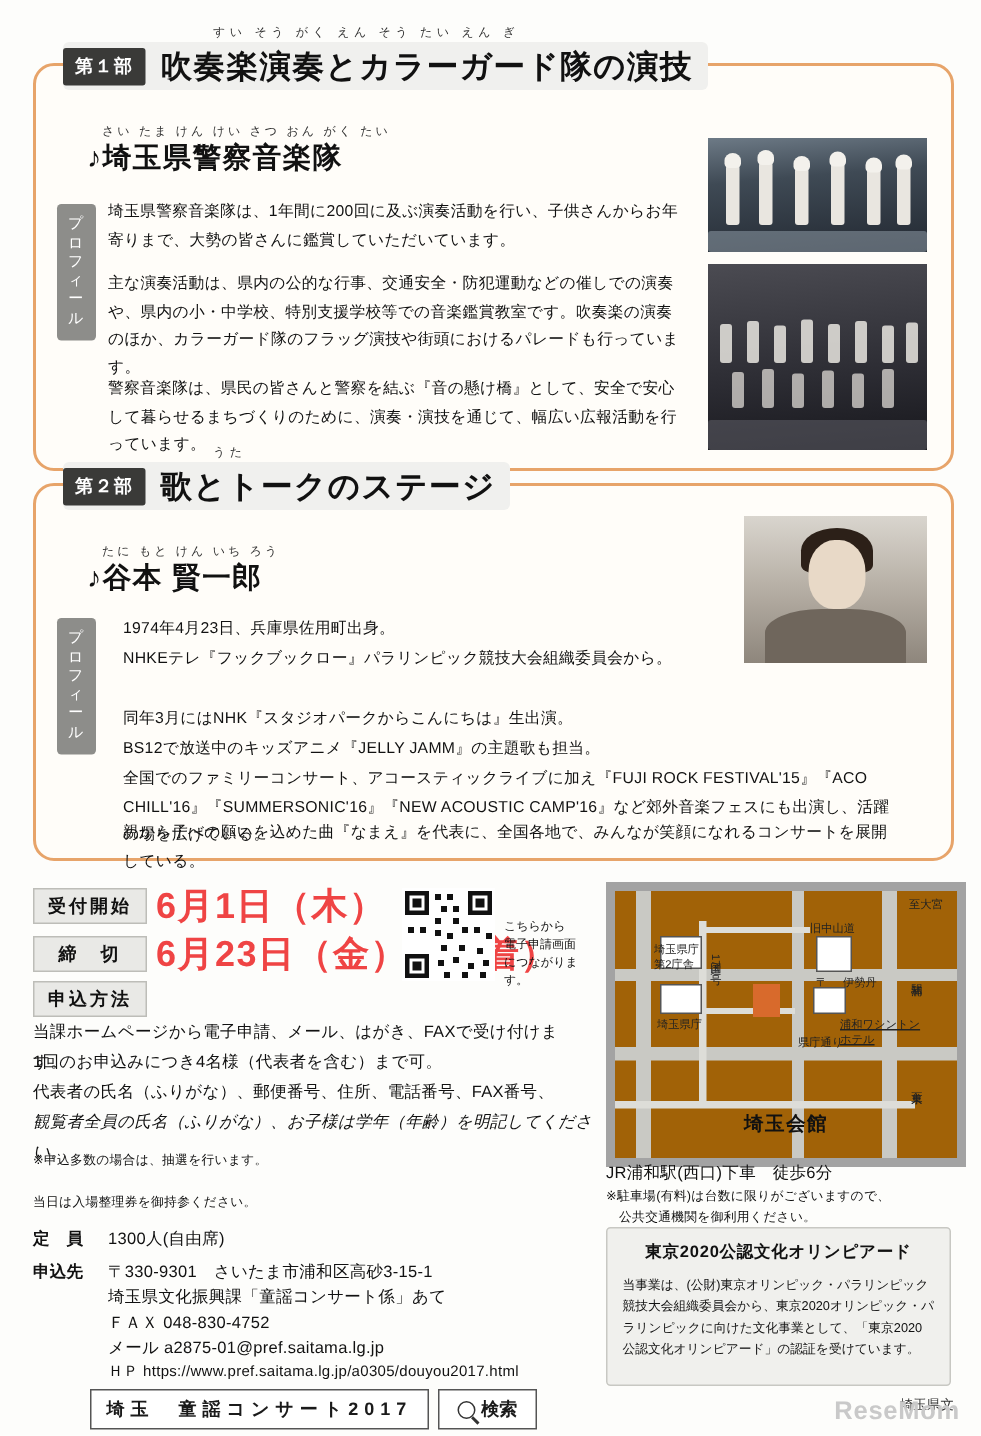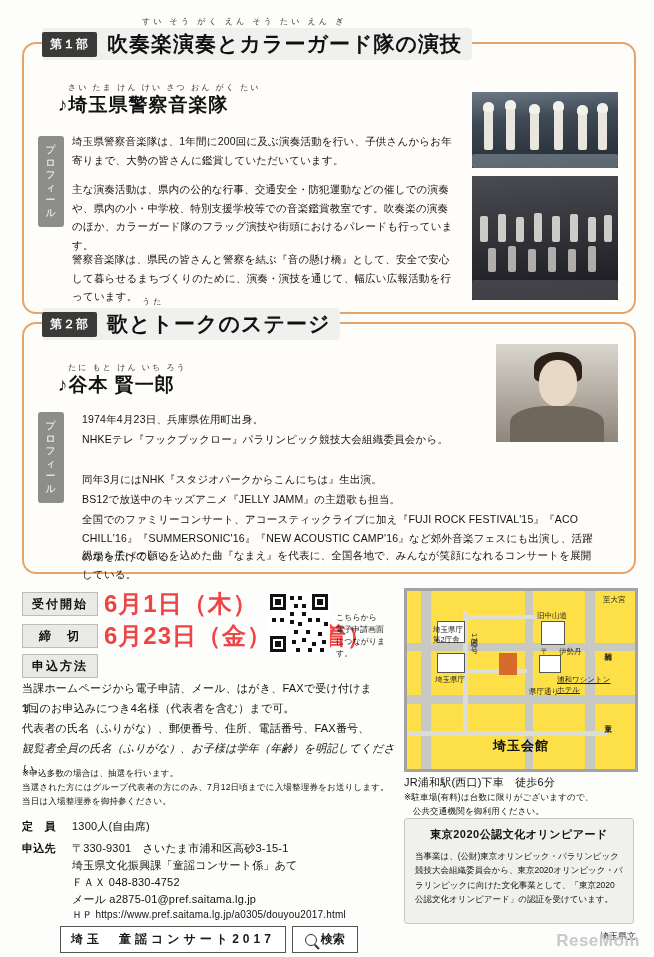--- a/index.html
+++ b/index.html
@@ -130,21 +130,21 @@
     position:absolute;width:62px;height:62px;background:#fff;
   }
   .qr-cell{position:absolute;background:#111;}
   .qr-cap{
     position:absolute;font-size:8px;line-height:1.5;color:#111;
   }
 
   
   .map{
     position:absolute;left:404px;top:588px;width:228px;height:178px;
-    background:#fde047;border:3px solid #a3a3a3;overflow:hidden;
+    background:#a16207;border:6px solid #a3a3a3;overflow:hidden;
   }
   .road{position:absolute;background:#c9c9c4;}
   .road2{position:absolute;background:#ddddd8;}
   .maptxt{position:absolute;font-size:7.5px;color:#222;line-height:1.3;}
   .mapbox{position:absolute;border:1px solid #555;background:#fff;}
   .mapkaikan{
     position:absolute;background:#d86a2c;
   }
   .map-title{
     position:absolute;font-size:13px;font-weight:bold;color:#111;letter-spacing:1px;
@@ -325,21 +325,20 @@
 につながります。</div>
 
   <div class="label-box" style="left:22px;top:654px;width:74px;height:22px;">申込方法</div>
 
   <div class="txt" style="left:22px;top:678px;width:370px;">当課ホームページから電子申請、メール、はがき、FAXで受け付けます。</div>
   <div class="txt" style="left:22px;top:698px;width:370px;">1回のお申込みにつき4名様（代表者を含む）まで可。</div>
   <div class="txt" style="left:22px;top:718px;width:370px;">代表者の氏名（ふりがな）、郵便番号、住所、電話番号、FAX番号、</div>
   <div class="txt" style="left:22px;top:738px;width:380px;font-style:italic;">観覧者全員の氏名（ふりがな）、お子様は学年（年齢）を明記してください。</div>
 
   <div class="txt tiny" style="left:22px;top:766px;width:380px;">※申込多数の場合は、抽選を行います。</div>
-  <div class="txt tiny" style="left:22px;top:780px;width:380px;">当選された方にはグループ代表者の方にのみ、7月12日頃までに入場整理券をお送りします。</div>
   <div class="txt tiny" style="left:22px;top:794px;width:380px;">当日は入場整理券を御持参ください。</div>
 
   <div class="txt" style="left:22px;top:816px;font-weight:bold;">定　員</div>
   <div class="txt" style="left:72px;top:816px;">1300人(自由席)</div>
 
   <div class="txt" style="left:22px;top:838px;font-weight:bold;">申込先</div>
   <div class="txt" style="left:72px;top:838px;width:330px;">〒330-9301　さいたま市浦和区高砂3-15-1</div>
   <div class="txt" style="left:72px;top:855px;width:330px;">埼玉県文化振興課「童謡コンサート係」あて</div>
   <div class="txt" style="left:72px;top:872px;width:330px;">ＦＡＸ 048-830-4752</div>
   <div class="txt" style="left:72px;top:889px;width:330px;">メール a2875-01@pref.saitama.lg.jp</div>

